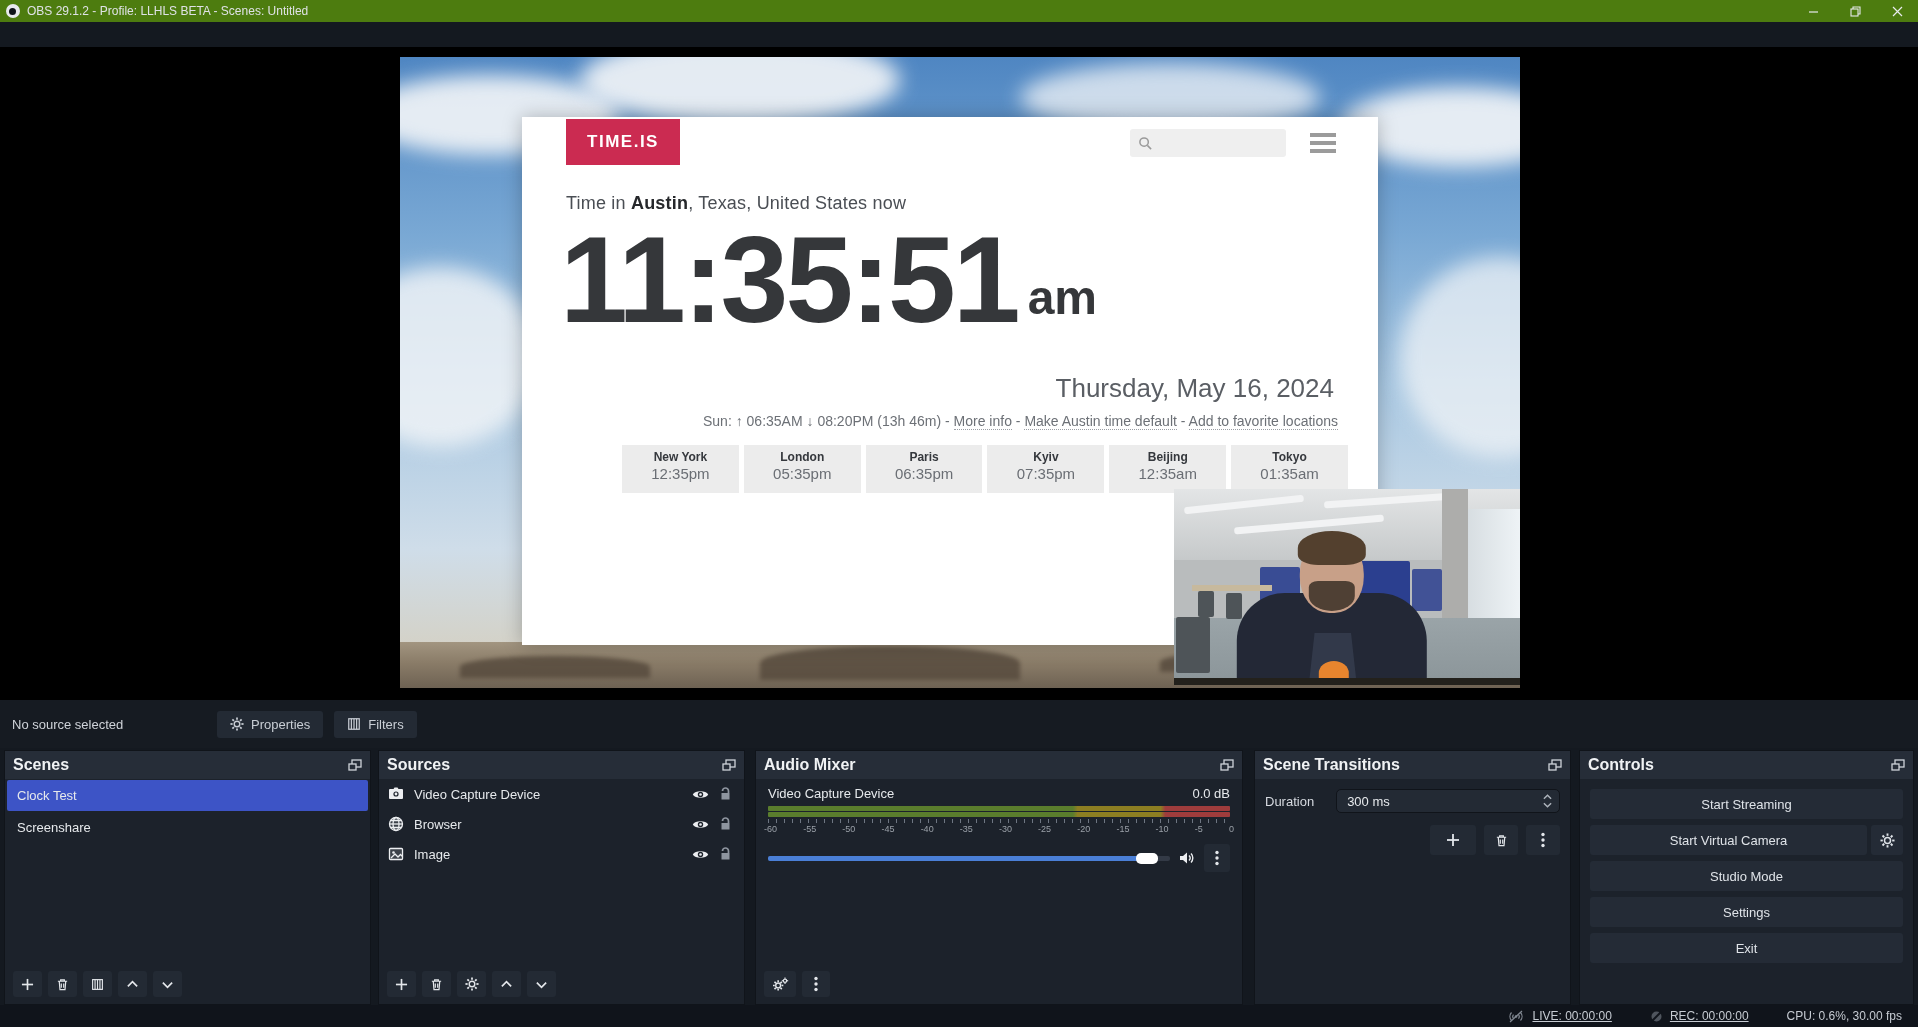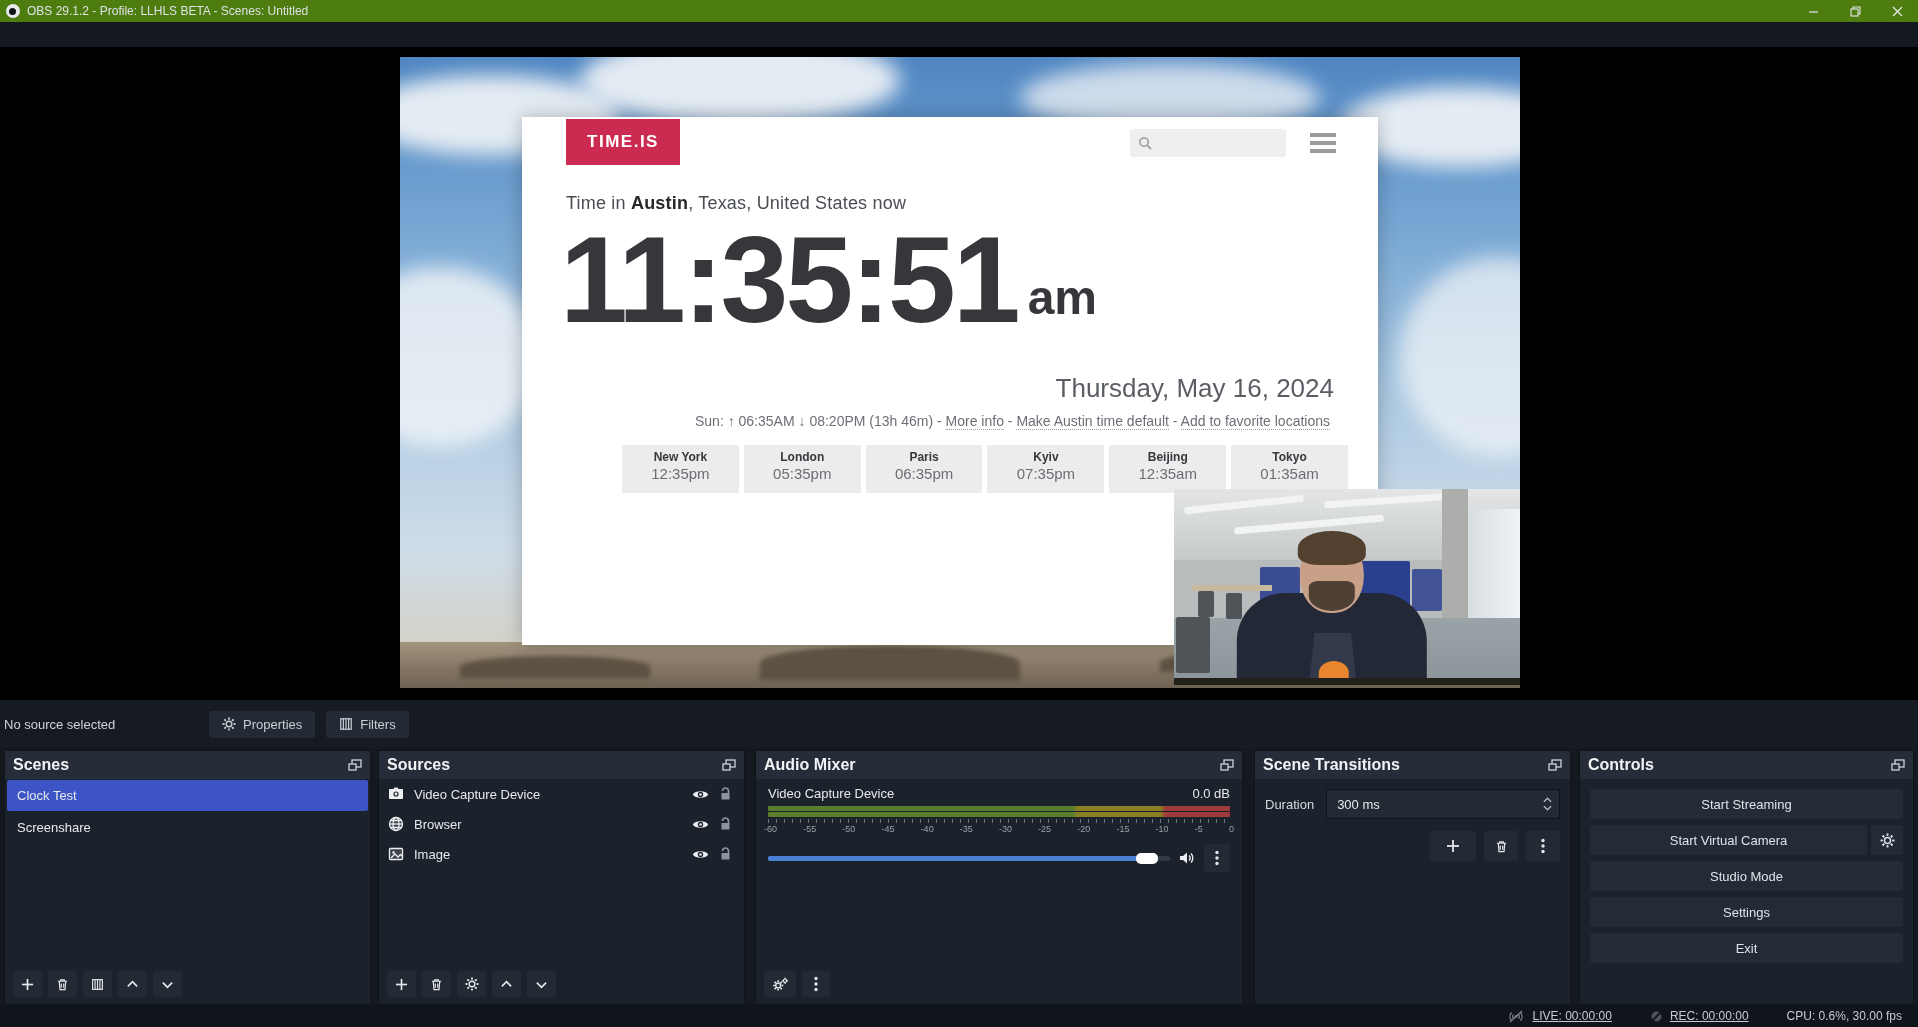--- a/index.html
+++ b/index.html
@@ -33,21 +33,21 @@
   .ti-logo { position:absolute; left:44px; top:2px; width:114px; height:46px; background:var(--timeis-red,#cb2b51); color:#fff; display:flex; align-items:center; justify-content:center; font-weight:bold; font-size:17px; letter-spacing:1.5px; }
   .ti-search { position:absolute; left:608px; top:12px; width:156px; height:28px; background:#efefef; border-radius:3px; display:flex; align-items:center; padding-left:8px; color:#9a9a9a; }
   .ti-burger { position:absolute; left:788px; top:16px; width:26px; height:20px; display:flex; flex-direction:column; justify-content:space-between; }
   .ti-burger i { display:block; height:4px; background:#9b9b9b; }
   .ti-heading { position:absolute; left:44px; top:76px; font-size:18px; color:#4a4e54; letter-spacing:.2px;text-align:right; }
   .ti-heading b { color:#26282b; font-weight:800; }
   .ti-clockrow { position:absolute; left:38px; top:96px; display:flex; align-items:flex-end; color:#35373a; }
   .ti-time { font-size:122px; font-weight:800; letter-spacing:-3px; line-height:1.1; }
   .ti-ampm { font-size:48px; font-weight:800; margin-left:10px; margin-bottom:22px; }
   .ti-date { position:absolute; right:44px; top:256px; font-size:26px; color:#5a5e64; }
-  .ti-sun { position:absolute; left:44px; right:48px; top:296px; font-size:14px; color:#6c7076; white-space:pre; text-align:right; }
+  .ti-sun { position:absolute; left:44px; right:40px; top:296px; font-size:14px; color:#6c7076; white-space:pre; text-align:right; }
   .ti-sun .lnk { border-bottom:1px dotted #9a9ea4; }
   .ti-cities { position:absolute; left:100px; top:328px; width:726px; display:flex; gap:5px; }
   .city-card { flex:1; height:48px; background:#ececec; text-align:center; padding-top:5px; }
   .city-name { font-size:12px; font-weight:bold; color:#35383d; }
   .city-time { font-size:15px; color:#6a6e74; margin-top:1px; }
 
   
   .webcam { position:absolute; left:774px; top:432px; width:346px; height:196px; background:#b9bcbd; overflow:hidden; }
   .wc-ceiling { position:absolute; left:0; top:0; width:100%; height:36%; background:linear-gradient(180deg,#e3e5e6, #c6c9ca); }
   .wc-beam { position:absolute; background:#f2f3f4; height:7px; border-radius:3px; }
@@ -61,21 +61,21 @@
   .wc-hoodie { position:absolute; left:0; bottom:0; width:190px; height:92px; background:#232836; border-radius:48px 48px 0 0; }
   .wc-shirt { position:absolute; left:72px; bottom:0; width:48px; height:52px; background:#32394a; clip-path:polygon(12% 0,88% 0,100% 100%,0 100%); }
   .wc-graphic { position:absolute; left:82px; bottom:0; width:30px; height:24px; background:#e8852e; border-radius:50% 50% 0 0; }
   .wc-head { position:absolute; left:63px; top:0; width:64px; height:78px; background:#c8a088; border-radius:50% 50% 46% 46%; }
   .wc-hair { position:absolute; left:61px; top:-4px; width:68px; height:34px; background:#53402e; border-radius:50% 50% 30% 30%; }
   .wc-beard { position:absolute; left:72px; top:46px; width:46px; height:30px; background:rgba(58,47,38,.85); border-radius:20% 20% 50% 50%; }
   .wc-deskbar { position:absolute; left:0; bottom:0; width:100%; height:7px; background:#23211c; }
 
   
   .srcbar { position:absolute; left:0; top:700px; width:100%; height:48px; background:#161b22; display:flex; align-items:center; }
-  .srcbar .status { font-size:13px; color:#cfd3d9; margin-left:4px; width:205px; }
+  .srcbar .status { font-size:13px; color:#cfd3d9; margin-left:12px; width:205px; }
   .tool-btn { height:27px; background:#232a34; border-radius:3px; color:#c9ced5; font-size:13px; display:flex; align-items:center; gap:7px; padding:0 13px; margin-right:11px; }
 
   
   .panel { position:absolute; top:750px; height:255px; background:#1c222b; border:1px solid #10141a; }
   .panel-header { height:28px; background:#262d38; display:flex; align-items:center; justify-content:space-between; padding:0 8px; }
   .panel-title { font-size:16px; font-weight:bold; color:#f0f2f4; }
   .dock-icon { color:#cfd4da; display:flex; }
   .panel-footer { position:absolute; left:8px; bottom:7px; display:flex; gap:6px; }
   .icon-btn { width:29px; height:26px; background:#232a34; border-radius:3px; display:flex; align-items:center; justify-content:center; color:#e4e7eb; }
 
@@ -101,23 +101,23 @@
   .slider { position:relative; flex:1; height:5px; background:#333a46; border-radius:2px; }
   .slider-fill { position:absolute; left:0; top:0; height:100%; width:95%; background:var(--slider-blue,#4a7fd6); border-radius:2px; }
   .slider-handle { position:absolute; left:91.5%; top:-3px; width:22px; height:11px; background:#fff; border-radius:5px; }
   .spk { color:#eceef1; display:flex; }
   .kebab-btn { width:26px; height:28px; background:#232a34; border-radius:3px; display:flex; align-items:center; justify-content:center; color:#e4e7eb; }
 
   .p-trans { left:1254px; width:317px; }
   .combo { margin:10px 10px 0; height:30px; background:#232a34; border:1px solid #10141a; border-radius:3px; display:flex; align-items:center; }
   .combo .val { flex:1; padding-left:10px; font-size:13px; color:#e6e9ec; }
   .spin-col { width:24px; align-self:stretch; border-left:1px solid #10141a; display:flex; flex-direction:column; align-items:center; justify-content:center; color:#aeb4bc; gap:2px; }
-  .dur-row { display:flex; align-items:center; gap:12px; margin:10px 10px 0; }
+  .dur-row { display:flex; align-items:center; gap:22px; margin:10px 10px 0; }
   .dur-row .dlabel { font-size:13px; color:#d6dae0; }
-  .spinbox { flex:1; height:30px; background:#232a34; border:1px solid #10141a; border-radius:0; display:flex; align-items:center; }
+  .spinbox { flex:1; height:24px; background:#232a34; border:1px solid #10141a; border-radius:5px; display:flex; align-items:center; }
   .spinbox .val { flex:1; padding-left:10px; font-size:13px; color:#e6e9ec; }
   .trans-btns { display:flex; justify-content:flex-end; gap:8px; margin:12px 10px 0; }
   .trans-btns .icon-btn.wide { width:46px; height:30px; }
   .trans-btns .icon-btn { width:34px; height:30px; }
 
   .p-controls { left:1579px; width:335px; }
   .ctl-btn { height:30px; margin:6px 10px 0; background:#242b36; border-radius:3px; display:flex; align-items:center; justify-content:center; font-size:13px; color:#dfe3e8; }
   .ctl-btn.first { margin-top:10px; }
   .vc-row { display:flex; gap:4px; margin:6px 10px 0; }
   .vc-row .ctl-btn { flex:1; margin:0; }

